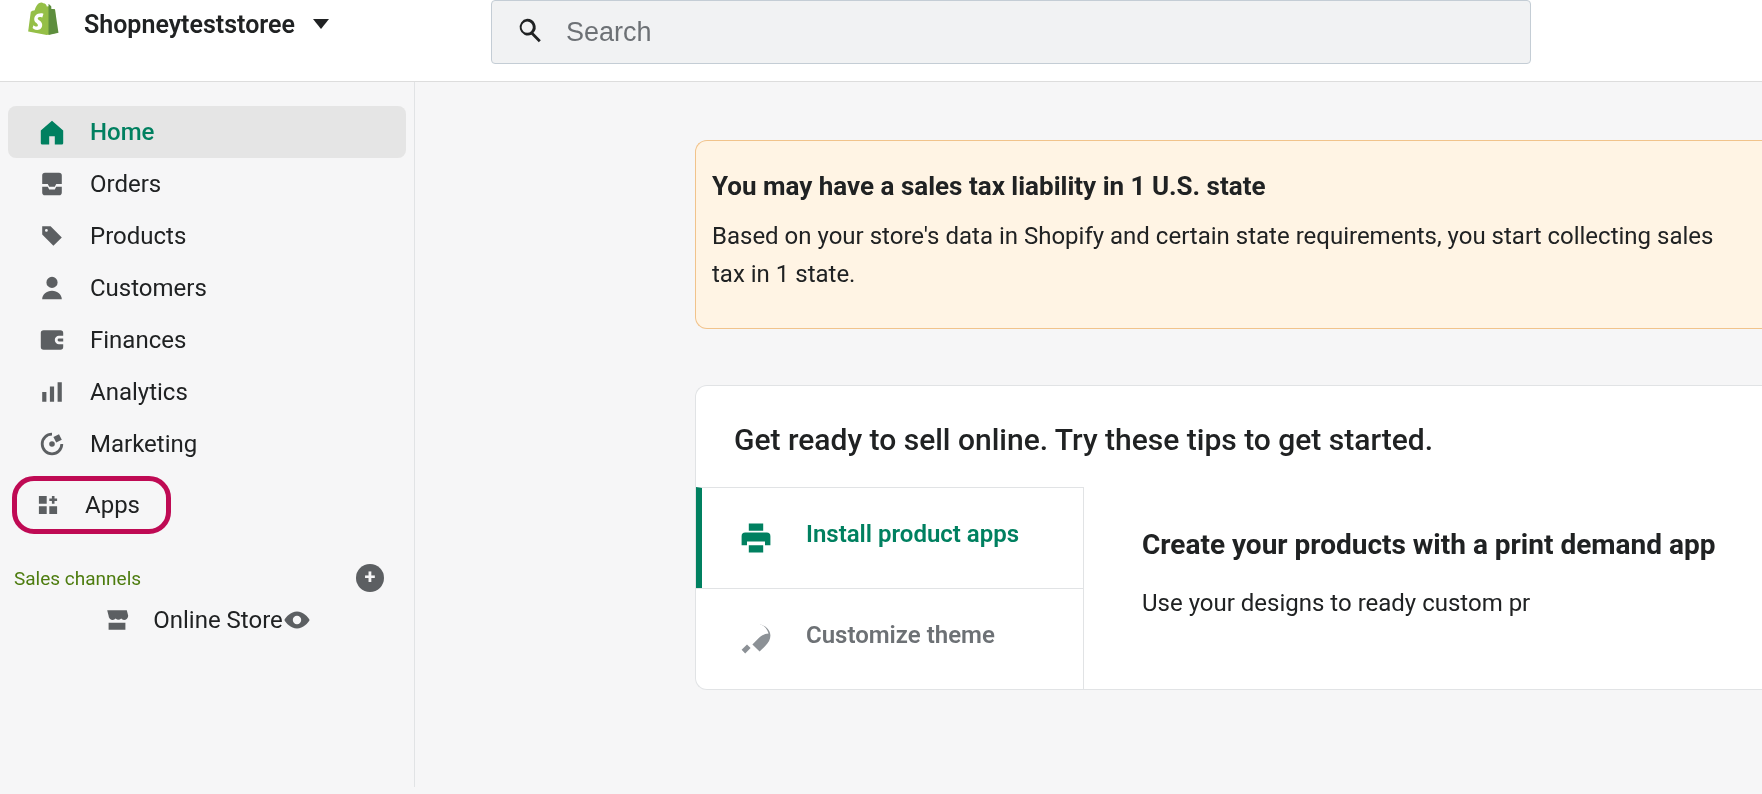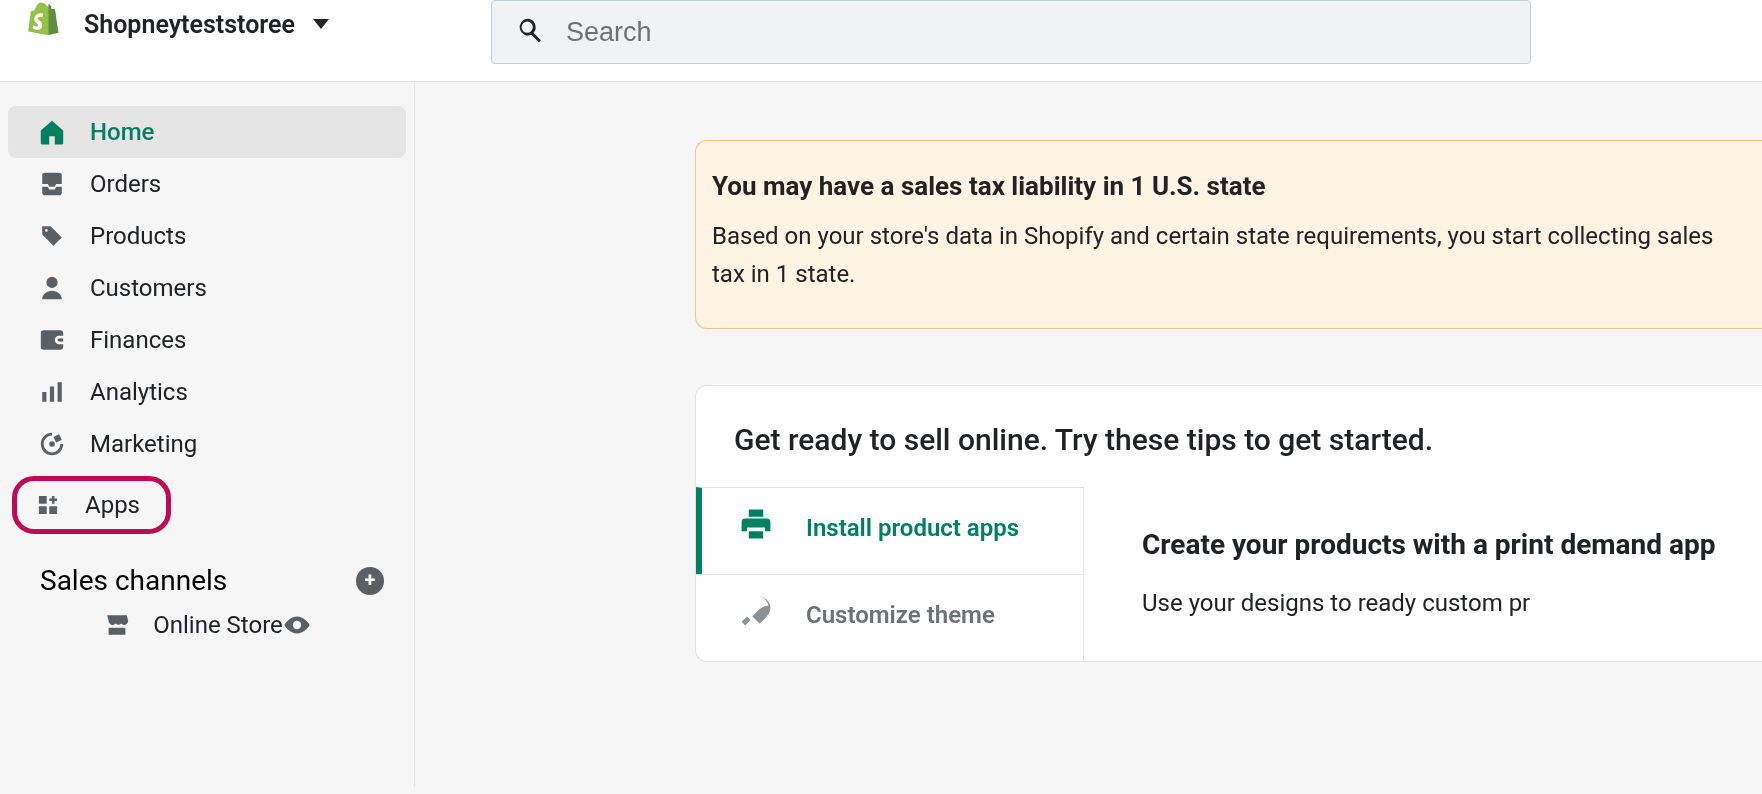--- a/index.html
+++ b/index.html
@@ -127,23 +127,23 @@
       height: 58px;
       cursor: pointer;
     }
     .highlight-ring .nav-icon { width: 26px; height: 26px; }
     .highlight-ring .nav-label { font-size: 24px; color: #202223; }
     
     .section-header {
       display: flex;
       align-items: center;
       justify-content: space-between;
-      padding: 28px 30px 8px 40px;
-      color: #000000;
-      font-size: 28px;
+      padding: 28px 30px 8px 14px;
+      color: #4d7c0f;
+      font-size: 19px;
     }
     
     .plus-circle {
       width: 28px; height: 28px;
       background: #5c5f62;
       border-radius: 50%;
       display:flex; align-items:center; justify-content:center;
       cursor: pointer;
     }
     .plus-circle::before {
@@ -220,23 +220,23 @@
       display: flex;
     }
     
     .tips-col {
       width: 388px;
       border-right: 1px solid #e1e3e5;
     }
     
     .tip-row {
       display: flex;
-      align-items: flex-end;
+      align-items: flex-start;
       gap: 32px;
-      padding: 18px 32px 32px 42px;
+      padding: 32px 32px 32px 42px;
       border-top: 1px solid #e1e3e5;
       font-size: 24px;
       font-weight: 600;
     }
     .tip-row.active {
       border-left: 6px solid #008060;
       padding-left: 36px;
       color: #008060;
     }
     .tip-row.inactive { color: #6d7175; }

